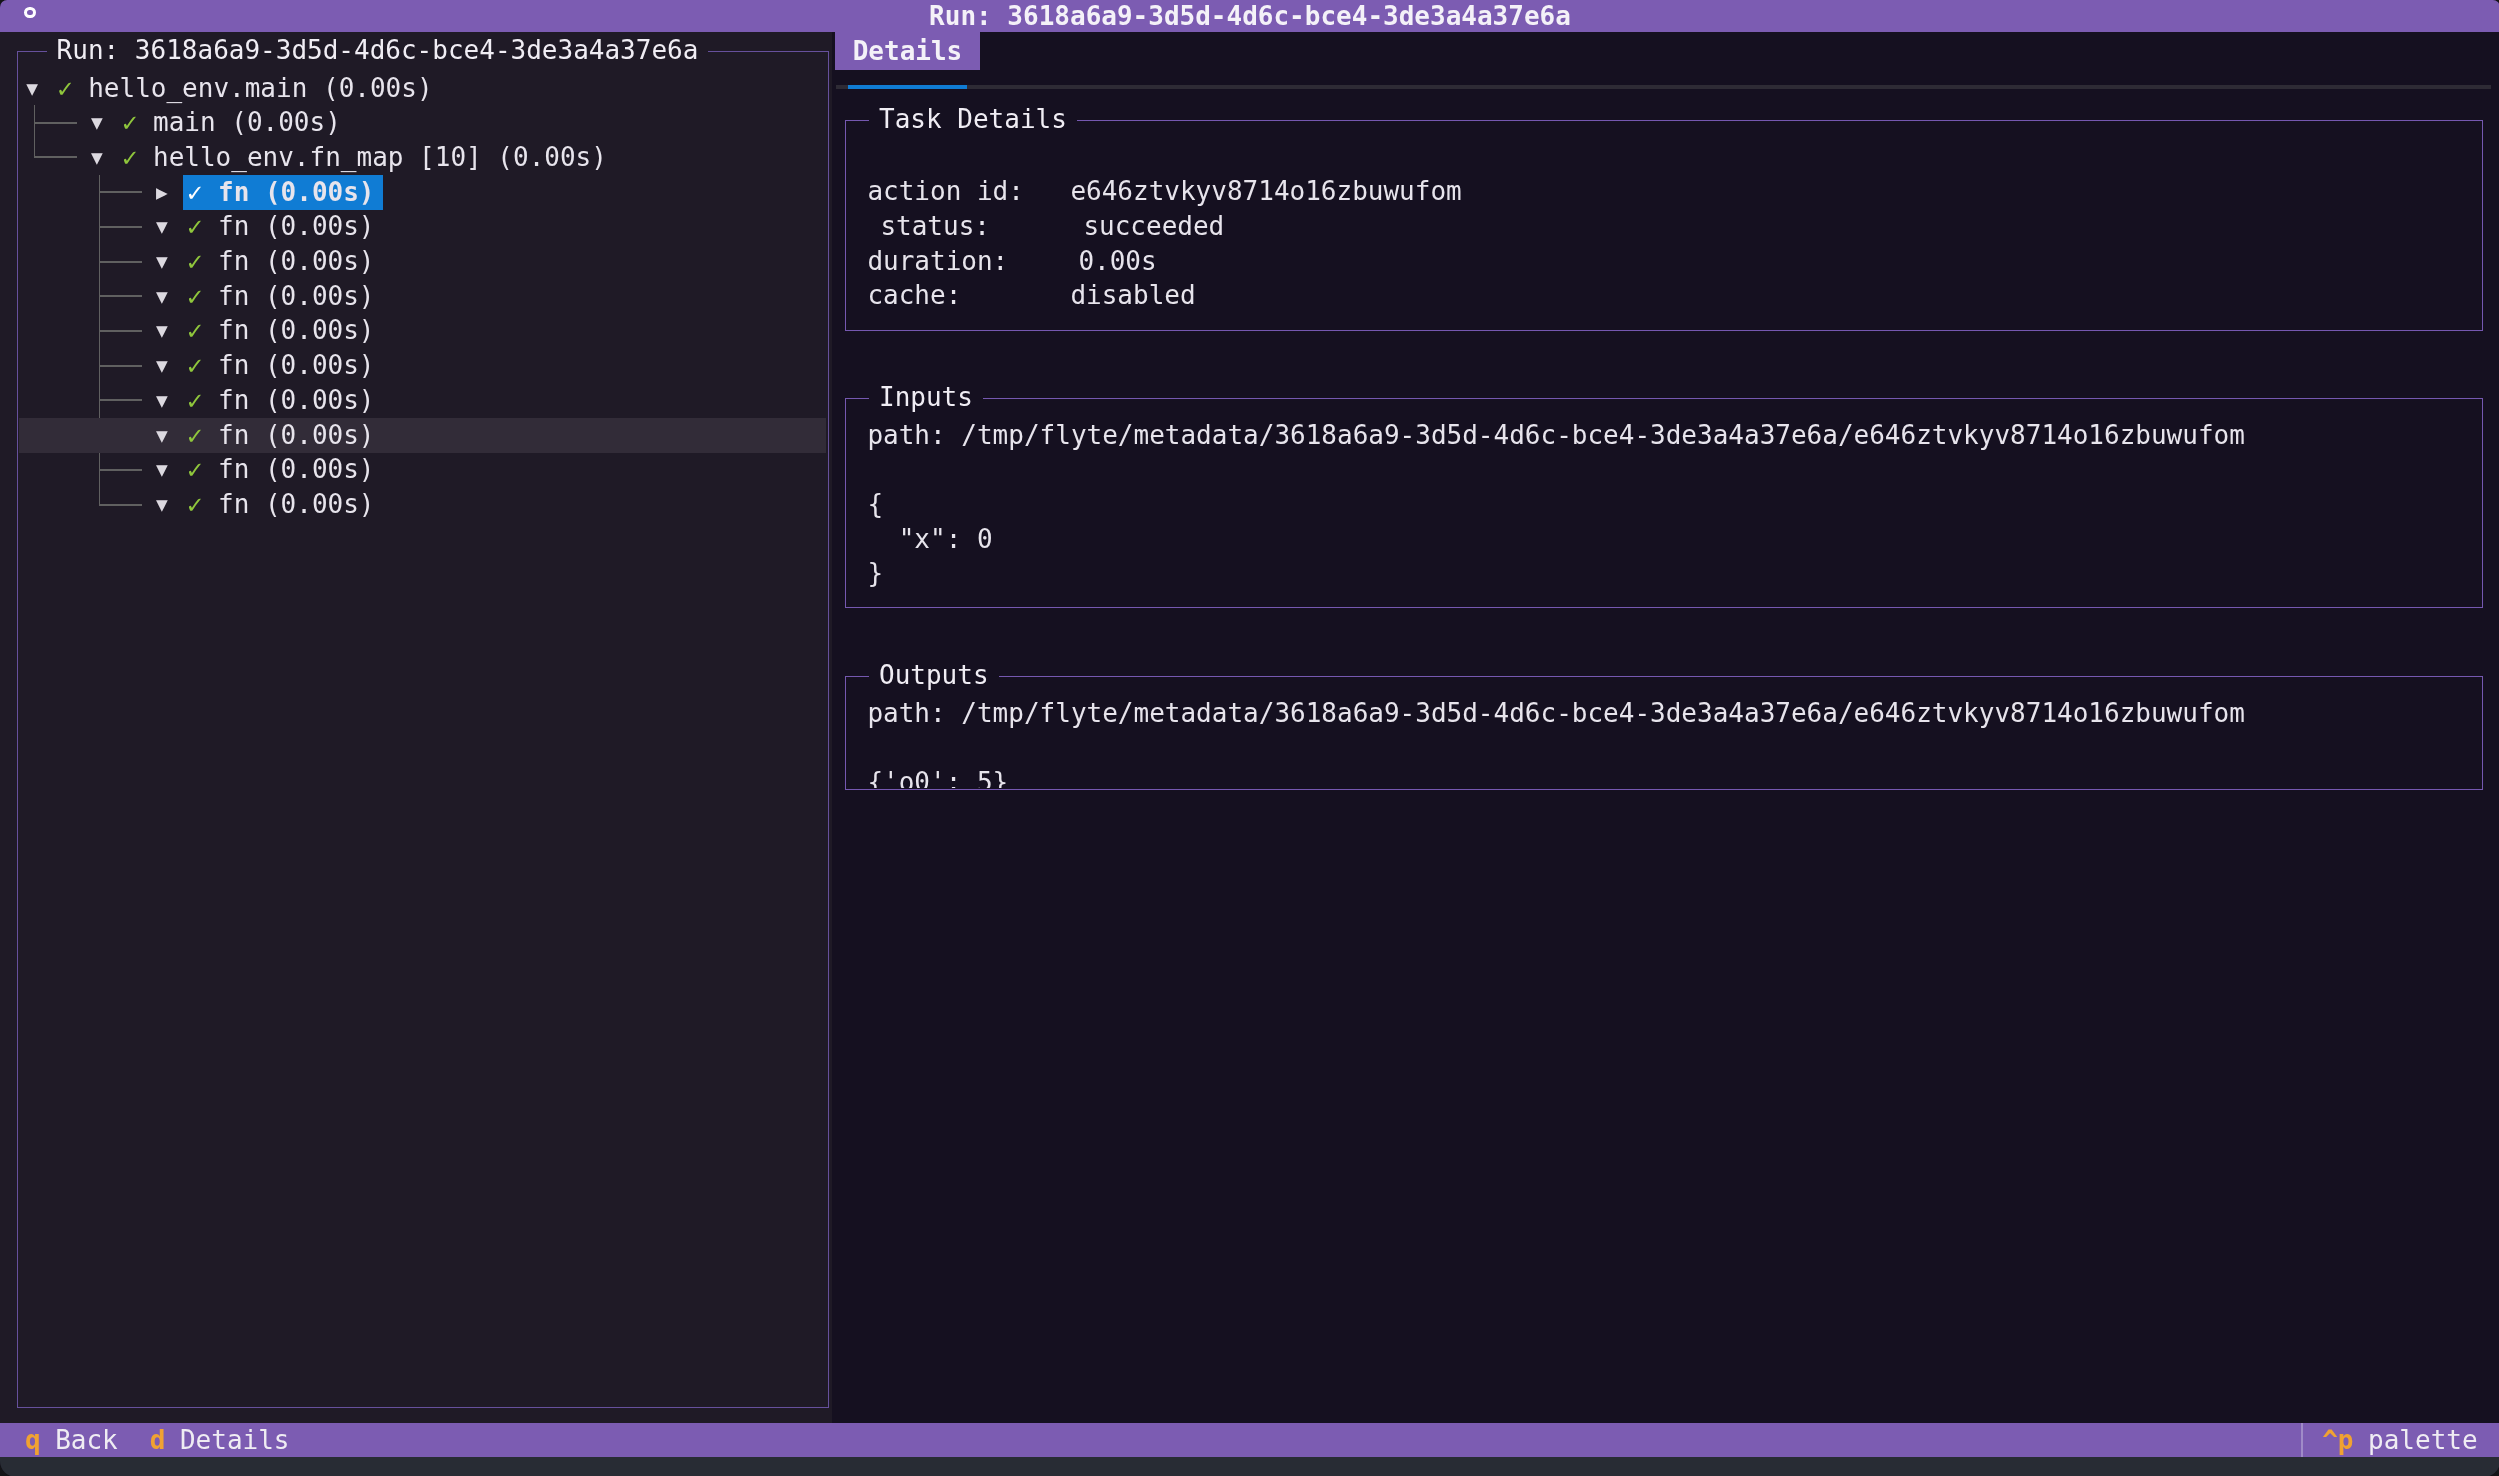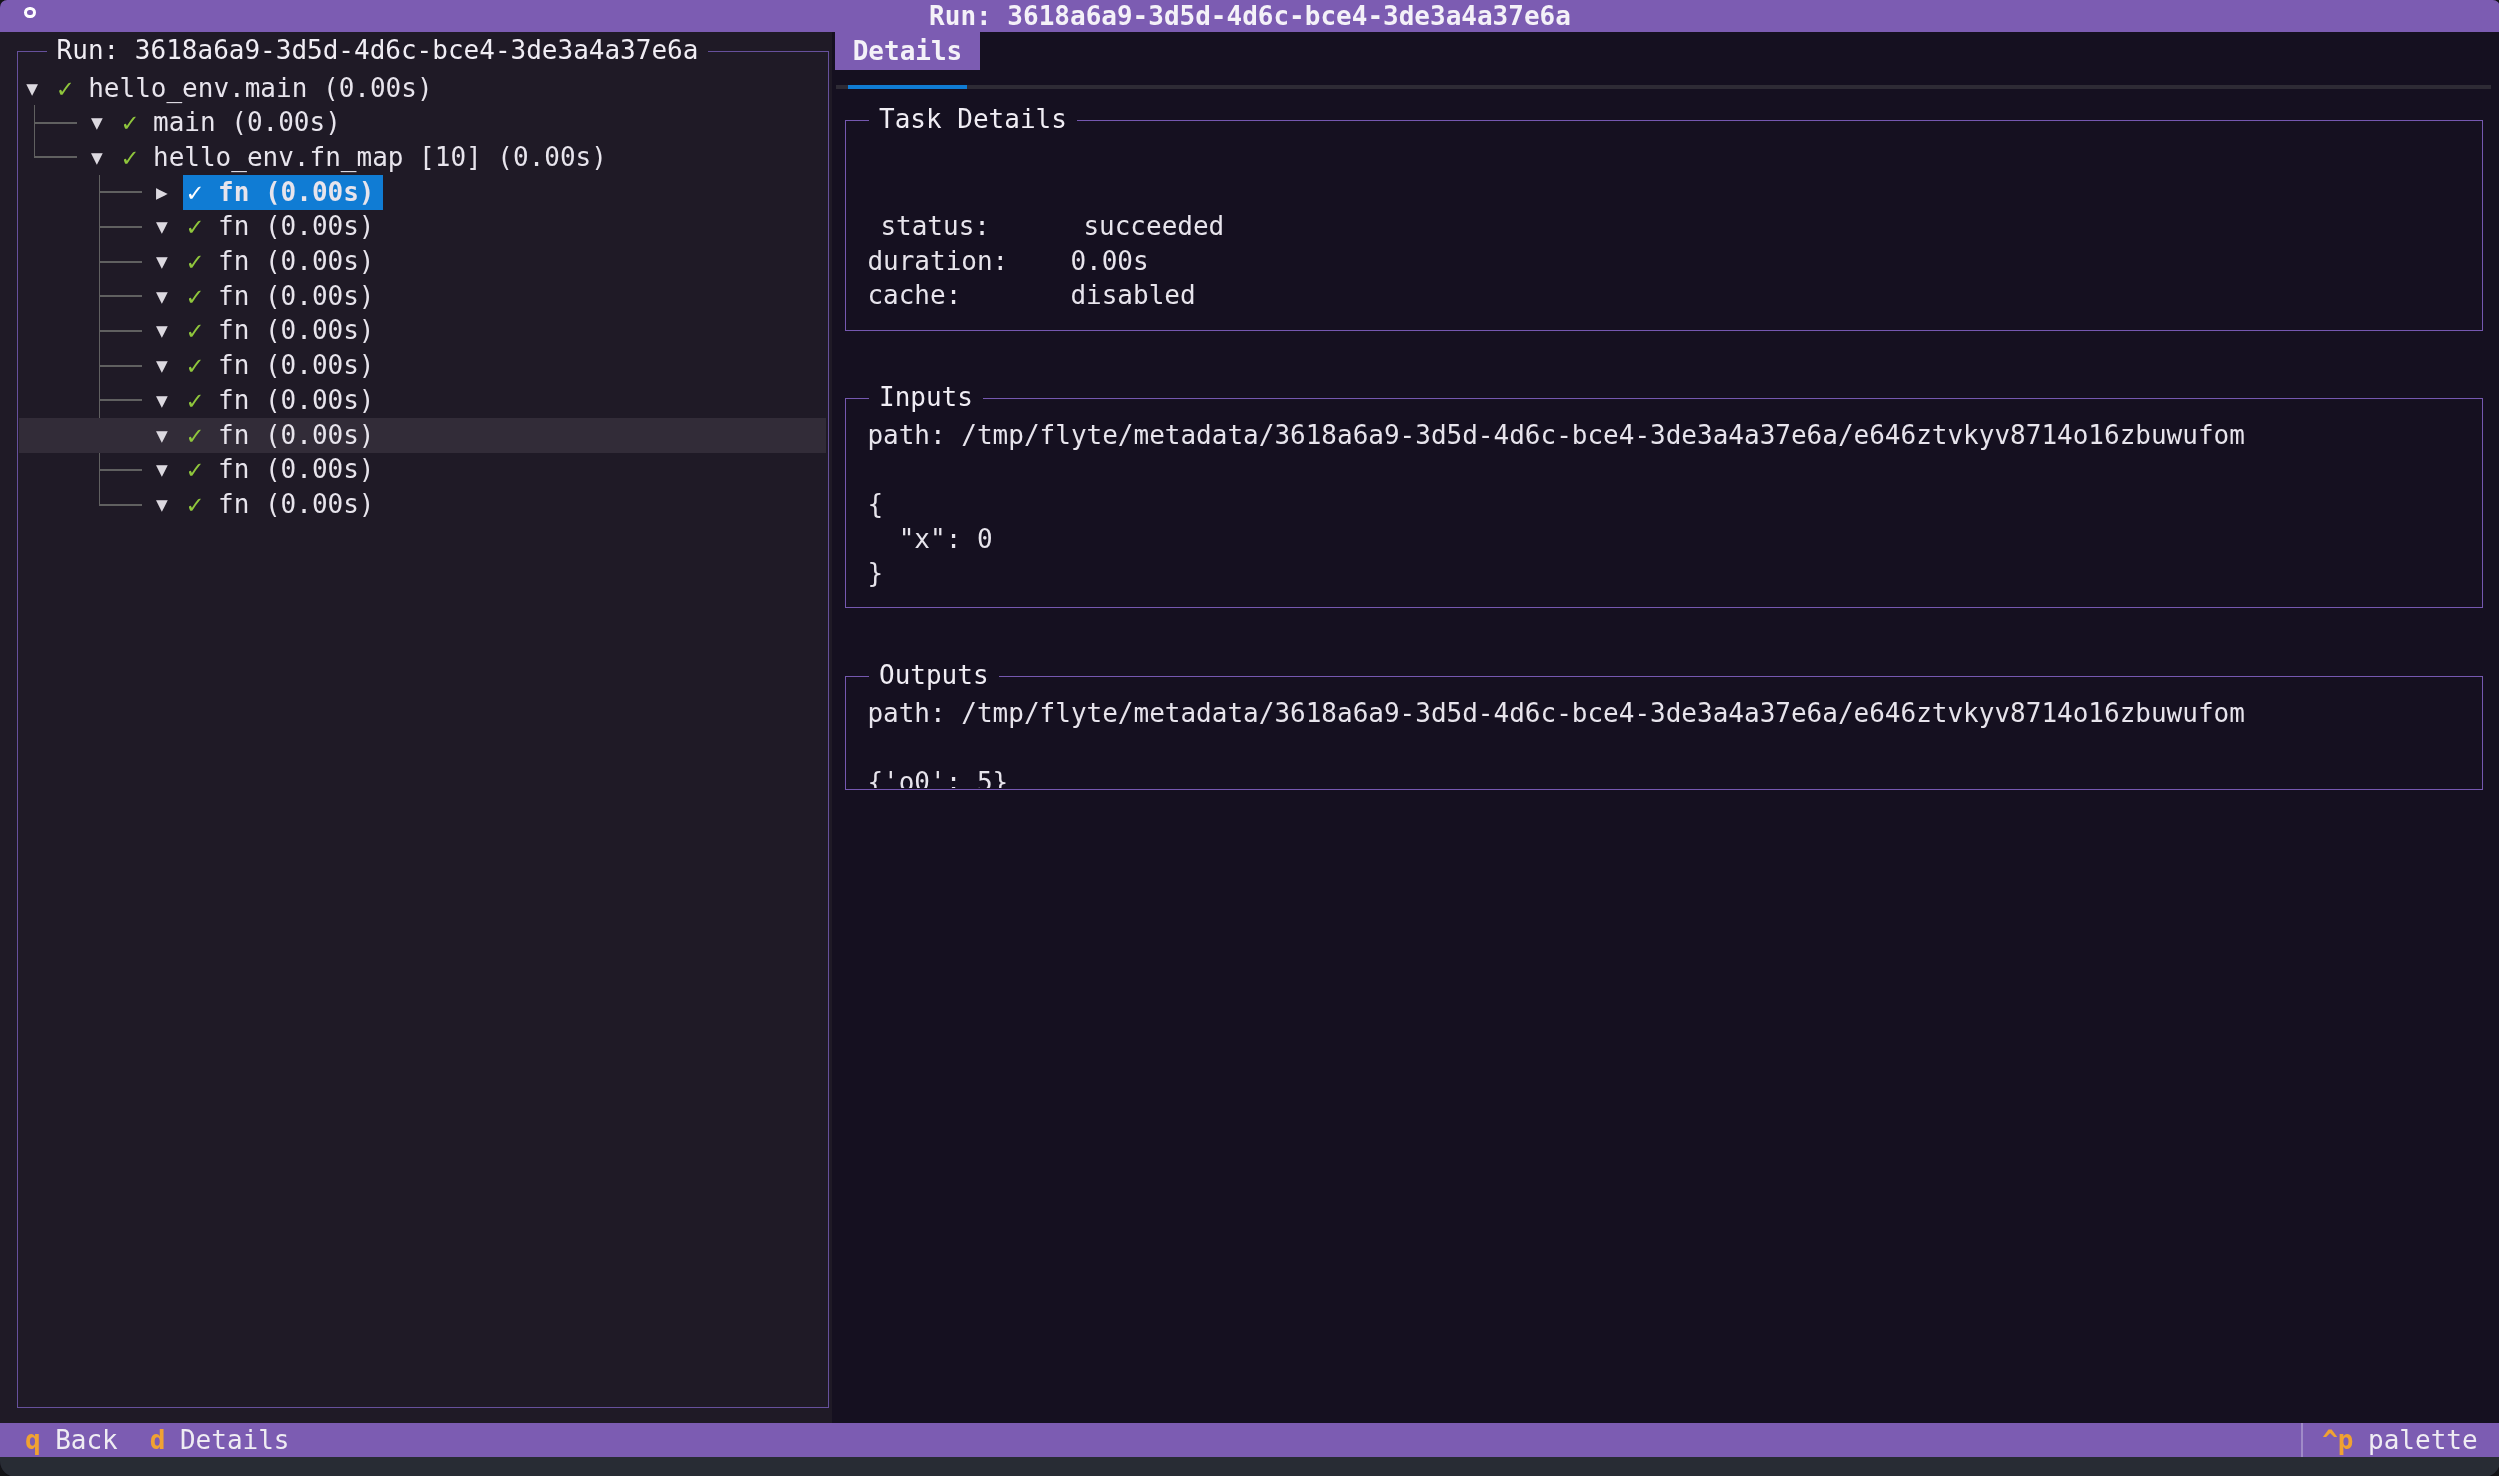--- a/index.html
+++ b/index.html
@@ -164,22 +164,23 @@
   <div class="right-pane"></div>
 
   <div class="tab">Details</div>
   <div class="tab-underline"></div>
   <div class="tab-underline-active"></div>
 
   <div class="box details-box">
     <span class="box-legend">Task Details</span>
     <div class="box-body">
 
+        <div class="content-line field" style="top: 52px;"><span class="flabel">action id:</span><span class="fvalue">e646ztvkyv8714o16zbuwufom</span></div>
         <div class="content-line field" style="top: 87px; margin-left: 13px;"><span class="flabel">status:</span><span class="fvalue">succeeded</span></div>
-        <div class="content-line field" style="top: 122px;"><span class="flabel">duration:</span><span class="fvalue">0.00s</span></div>
+        <div class="content-line field" style="top: 122px; gap: 8px;"><span class="flabel">duration:</span><span class="fvalue">0.00s</span></div>
         <div class="content-line field" style="top: 156px;"><span class="flabel">cache:</span><span class="fvalue">disabled</span></div>
       </div>
   </div>
 
   <div class="box inputs-box">
     <span class="box-legend">Inputs</span>
     <div class="box-body">
       <div class="content-line" style="top:17.4px">path: /tmp/flyte/metadata/3618a6a9-3d5d-4d6c-bce4-3de3a4a37e6a/e646ztvkyv8714o16zbuwufom</div>
       <div class="content-line" style="top:87px">{</div>
       <div class="content-line" style="top:122px">  "x": 0</div>

